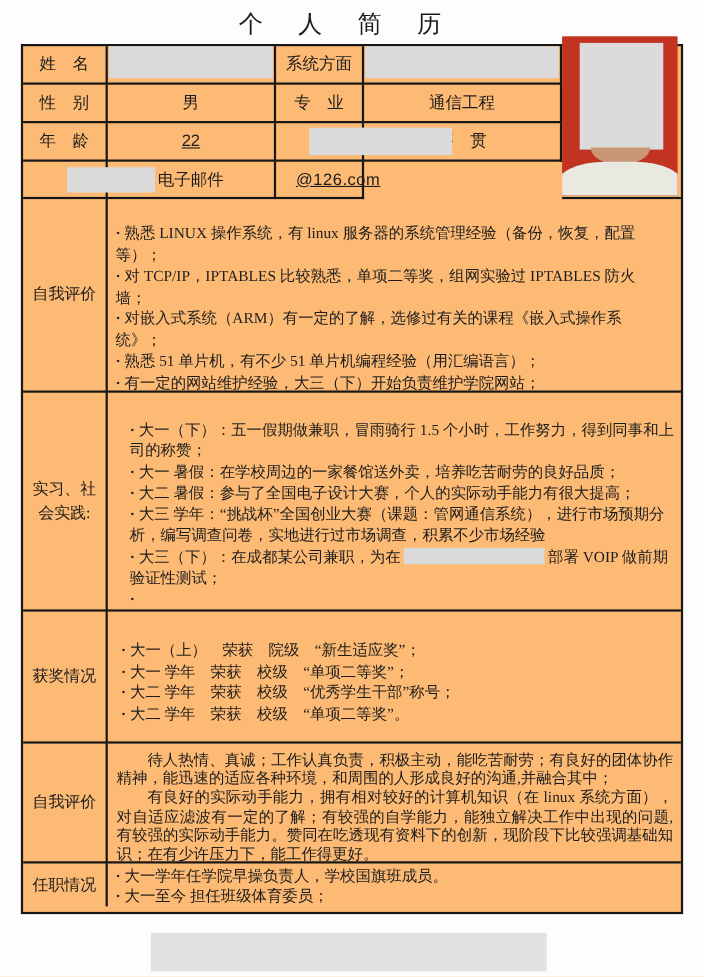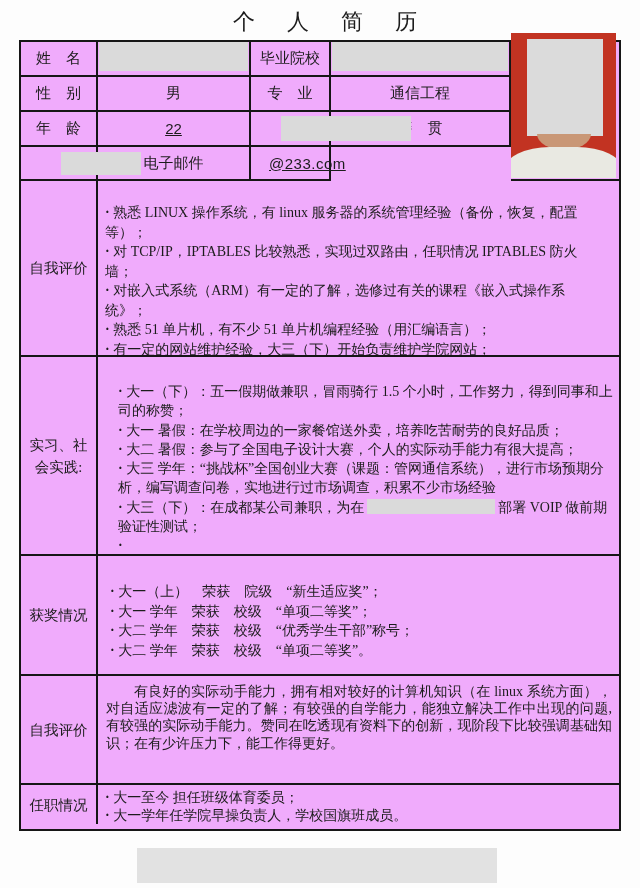--- a/index.html
+++ b/index.html
@@ -5,32 +5,32 @@
   * { margin:0; padding:0; box-sizing:border-box; }
   html,body { width:640px; height:888px; }
   body {
     position:relative;
     background:#fdfdfd;
     font-family:"Liberation Serif","DejaVu Serif",serif;
     color:#1c1c1c;
     overflow:hidden;
   }
   .doc-title {
-    position:absolute; top:7px; left:16px; width:618px;
+    position:absolute; top:7px; left:0; width:618px;
     text-align:center;
     font-size:22px;
     letter-spacing:32px;
     padding-left:32px; 
     white-space:nowrap;
   }
   .resume-table {
     position:absolute; left:19px; top:40px;
     width:602px; height:791px;
     border:2.5px solid #161616;
-    background:#f0abfc;
+    background:#fdba74;
   }
   
   .grid-top {
     display:grid;
     grid-template-columns:77px 153px 80px 180px 1fr;
     grid-template-rows:35px 35px 35px 34px;
   }
   .grid-top > div { border-right:2px solid #161616; border-bottom:2px solid #161616; }
   .grid-top > .photo-cell { border-right:none; }
   .cell-label, .cell-value {
@@ -90,21 +90,21 @@
 <div class="doc-title">个人简历</div>
 
 <div class="resume-table">
 
   <div class="grid-top">
 
     <div class="cell-label">姓　名</div>
     <div class="cell-value">
       <div class="redact-fill"></div>
     </div>
-    <div class="cell-label">毕业院校</div>
+    <div class="cell-label">系统方面</div>
     <div class="cell-value">
       <div class="redact-fill"></div>
     </div>
     <div class="photo-cell">
       <div class="id-photo">
         <div class="face-cover"></div>
         <div class="chin"></div>
         <div class="shirt"></div>
       </div>
     </div>
@@ -120,30 +120,30 @@
       <div class="redact-block phone-box"></div>
     </div>
 
     <div class="cell-label">籍　贯</div>
     <div class="cell-value">
       <div class="redact-block birthplace-box"></div>
     </div>
     <div class="cell-label">电子邮件</div>
     <div class="cell-value email-cell">
       <span class="redact-block email-box"></span>
-      <span class="sans email-text">@233.com</span>
+      <span class="sans email-text">@126.com</span>
     </div>
   </div>
 
   <div class="grid-sections">
 
     <div class="sec-label">自我评价</div>
     <div class="sec-body body-specialties">
       <div class="li">熟悉 LINUX 操作系统，有 linux 服务器的系统管理经验（备份，恢复，配置等）；</div>
-      <div class="li">对 TCP/IP，IPTABLES 比较熟悉，实现过双路由，任职情况 IPTABLES 防火墙；</div>
+      <div class="li">对 TCP/IP，IPTABLES 比较熟悉，单项二等奖，组网实验过 IPTABLES 防火墙；</div>
       <div class="li">对嵌入式系统（ARM）有一定的了解，选修过有关的课程《嵌入式操作系统》；</div>
       <div class="li">熟悉 51 单片机，有不少 51 单片机编程经验（用汇编语言）；</div>
       <div class="li">有一定的网站维护经验，大三（下）开始负责维护学院网站；</div>
 
     </div>
 
     <div class="sec-label">实习、社
 会实践:</div>
     <div class="sec-body body-practice">
       <div class="li">大一（下）：五一假期做兼职，冒雨骑行 1.5 个小时，工作努力，得到同事和上司的称赞；</div>
@@ -157,25 +157,26 @@
     <div class="sec-label">获奖情况</div>
     <div class="sec-body body-awards">
       <div class="li">大一（上）　荣获　院级　“新生适应奖”；</div>
       <div class="li">大一 学年　荣获　校级　“单项二等奖”；</div>
       <div class="li">大二 学年　荣获　校级　“优秀学生干部”称号；</div>
       <div class="li">大二 学年　荣获　校级　“单项二等奖”。</div>
     </div>
 
     <div class="sec-label">自我评价</div>
     <div class="sec-body body-selfeval">
+      <p>待人热情、真诚；工作认真负责，积极主动，能吃苦耐劳；有良好的团体协作精神，能迅速的适应各种环境，和周围的人形成良好的沟通,并融合其中；</p>
       <p>有良好的实际动手能力，拥有相对较好的计算机知识（在 linux 系统方面），对自适应滤波有一定的了解；有较强的自学能力，能独立解决工作中出现的问题,有较强的实际动手能力。赞同在吃透现有资料下的创新，现阶段下比较强调基础知识；在有少许压力下，能工作得更好。</p>
     </div>
 
     <div class="sec-label last">任职情况</div>
     <div class="sec-body body-positions last">
+      <div class="li">大一学年任学院早操负责人，学校国旗班成员。</div>
       <div class="li">大一至今 担任班级体育委员；</div>
-      <div class="li">大一学年任学院早操负责人，学校国旗班成员。</div>
     </div>
 
   </div>
 </div>
 
 <div class="footer-redact"></div>
 
 </body></html>

